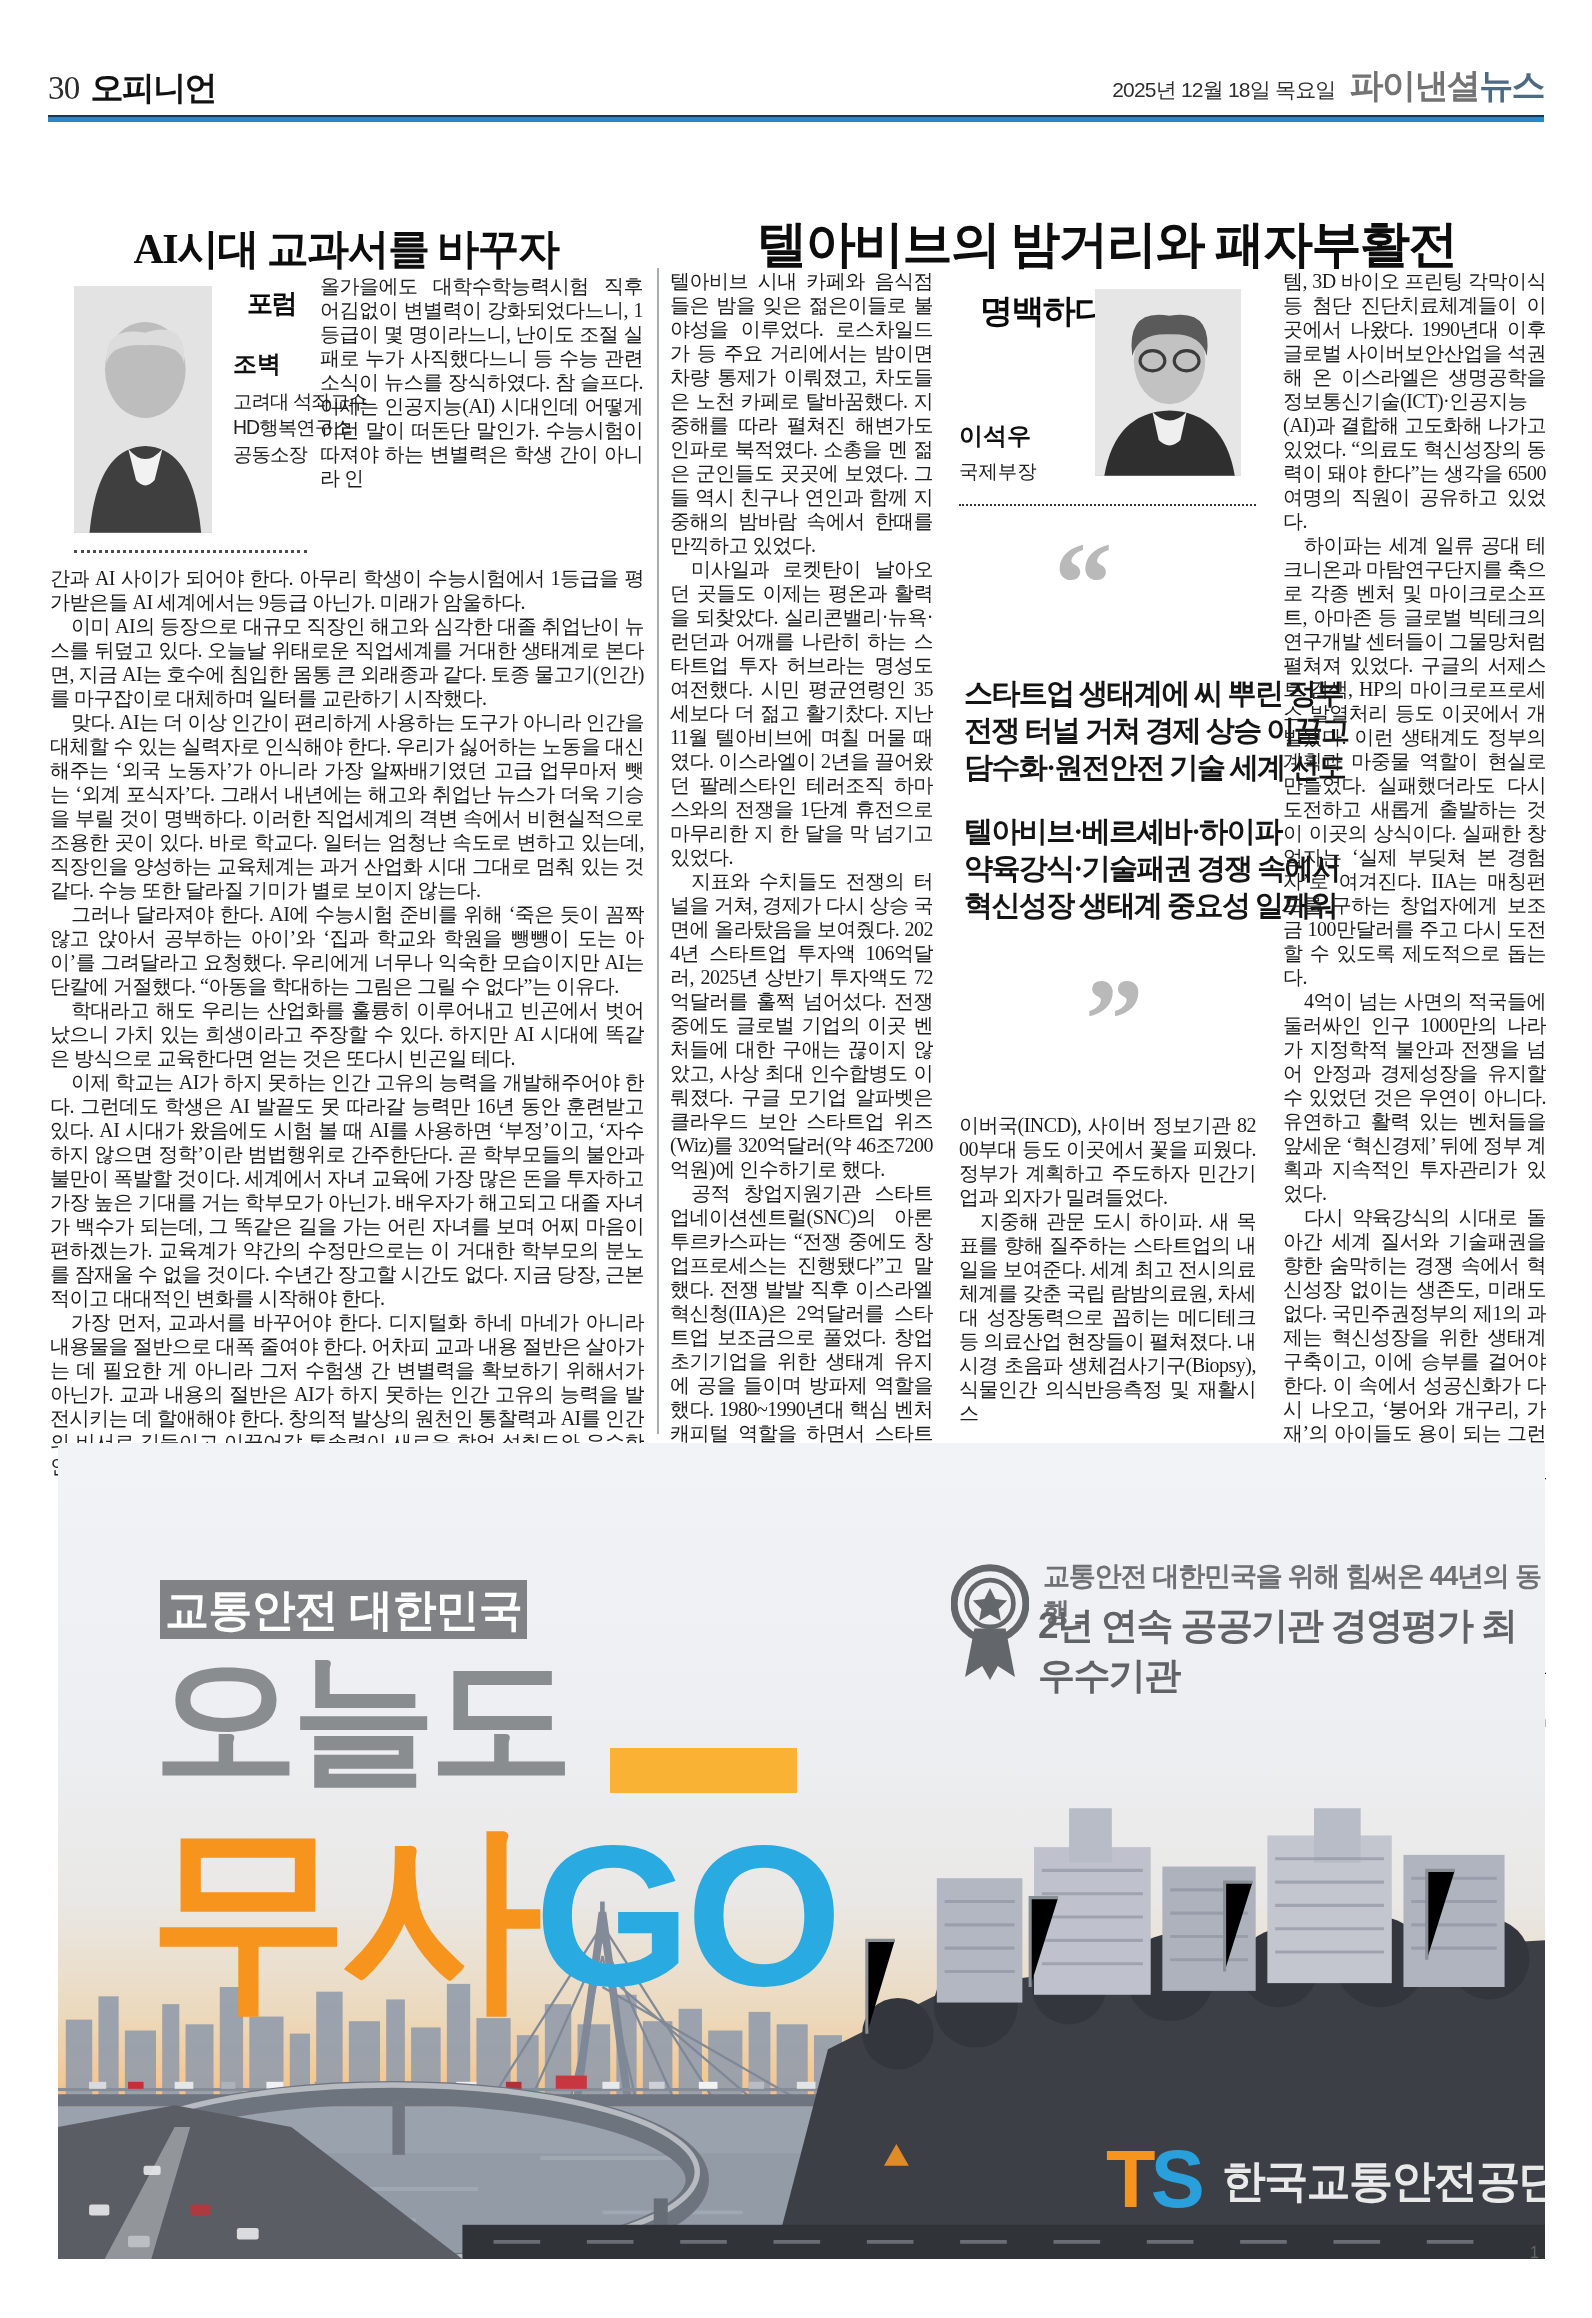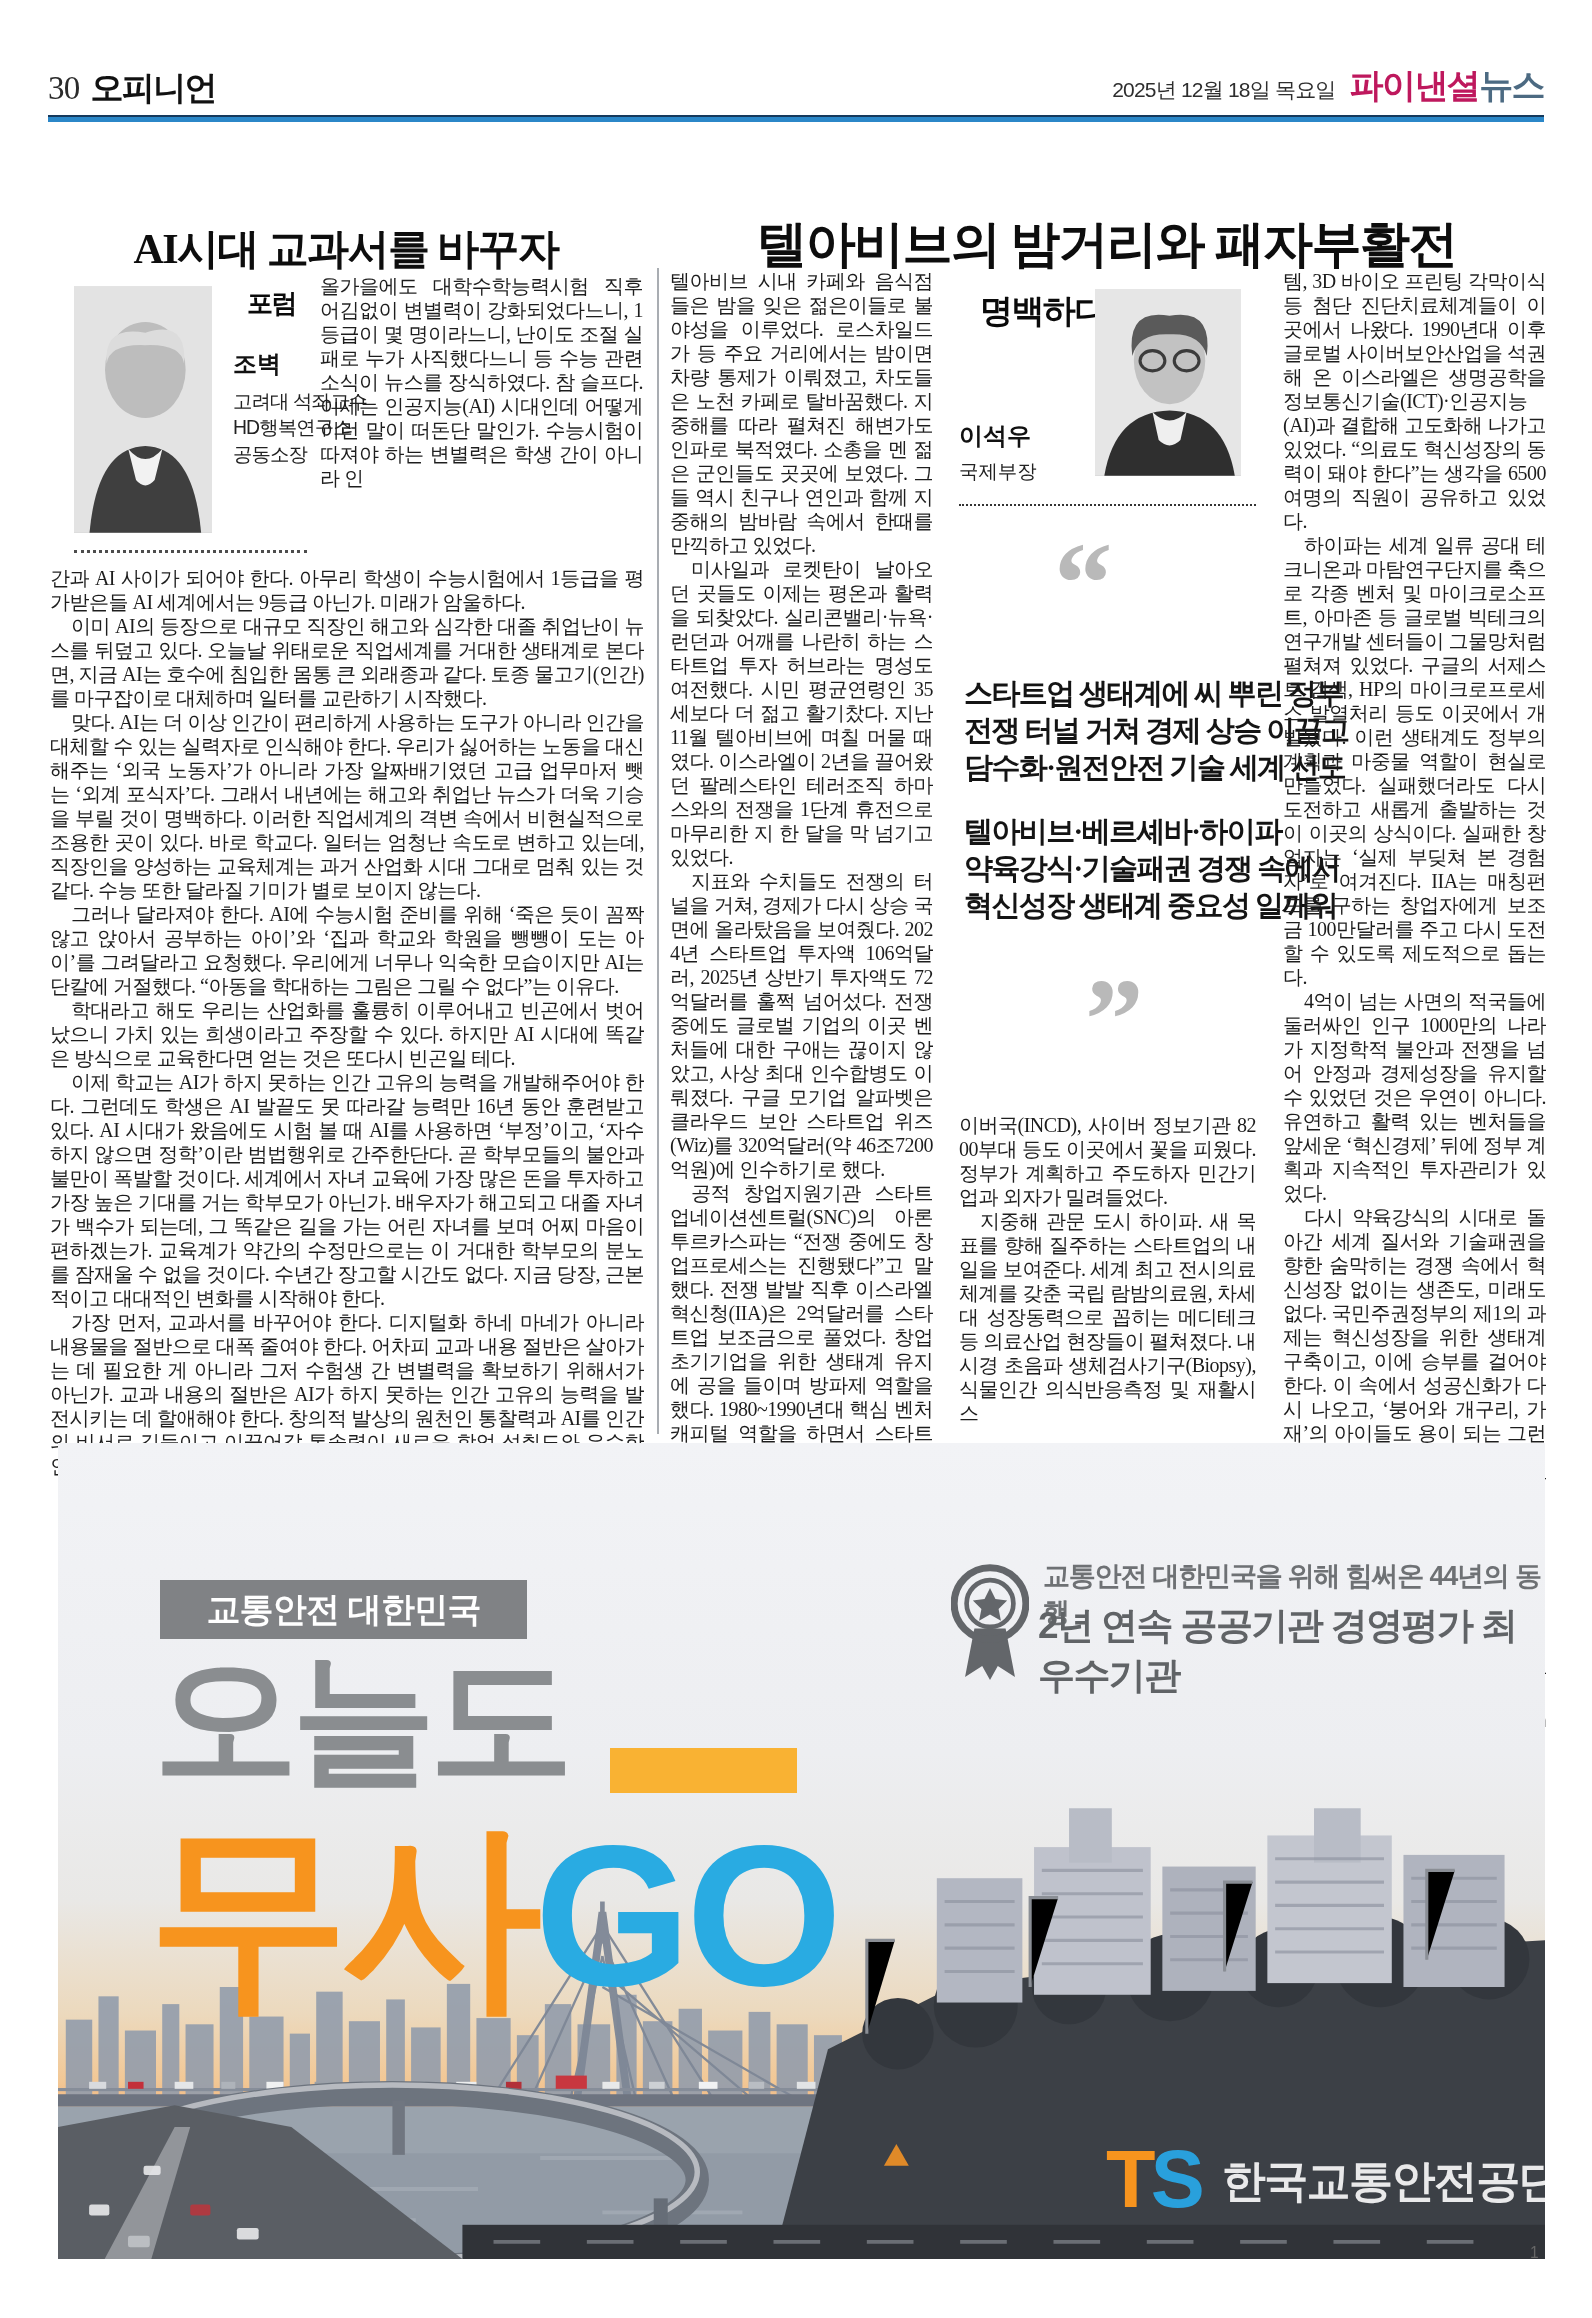--- a/index.html
+++ b/index.html
@@ -6,21 +6,21 @@
   .page{position:relative;width:1592px;height:2319px;background:#ffffff;overflow:hidden;
         font-family:"Liberation Serif","DejaVu Serif",serif;color:#1c1c1c;}
   
   .hdr{position:absolute;left:48px;top:72px;width:1496px;height:39px;}
   .hdr-left{position:absolute;left:0;bottom:0;font-family:Liberation Serif, serif;}
   .pgnum{font-size:33px;font-weight:400;color:#2b2b2b;letter-spacing:-0.8px;}
   .section{font-size:33px;font-weight:700;color:#111;margin-left:11px;letter-spacing:-1.6px;}
   .hdr-right{position:absolute;right:0;bottom:1.6px;font-family:"Liberation Sans","DejaVu Sans",sans-serif;}
   .pdate{font-size:21px;color:#2e2e2e;letter-spacing:-0.8px;vertical-align:baseline;}
   .masthead{margin-left:14px;font-size:34px;font-weight:700;letter-spacing:-1.6px;}
-  .mast-1{color:#be185d;margin-top:44px;}
+  .mast-1{color:#737373;margin-top:44px;}
   .mast-2{color:#4c6a82;}
   .blue-rule{position:absolute;left:48px;top:115px;width:1496px;height:5.4px;background:#2b87c8;border-top:2.3px solid #15395c;}
   
   .vdivider{position:absolute;left:657px;top:268px;width:1.6px;height:1166px;background:#a9adb2;}
   .headline{position:absolute;text-align:center;font-weight:700;color:#0d0d0d;letter-spacing:-1.6px;}
   .hl-left{left:48px;top:193px;width:596px;font-size:42px;}
   .hl-right{left:670px;top:177px;width:874px;font-size:50px;}
   .bodytext{font-size:20px;line-height:24px;text-align:justify;word-break:break-all;color:#1d1d1d;letter-spacing:-0.5px;}
   .bodytext p{margin:0;text-indent:21px;}
   .bodytext p.noindent{text-indent:0;}
@@ -60,21 +60,21 @@
   
   .ad{position:absolute;left:58px;top:1443px;width:1487px;height:816px;overflow:hidden;
       background:linear-gradient(180deg,#f2f3f6 0%,#edeef1 38%,#e9e8e6 56%,#ecd9bd 70%,#f2c896 78%,#eeb07c 83%,#e5a470 86%,#d9dade 92%);
       font-family:"Liberation Sans","DejaVu Sans",sans-serif;}
   .ad svg.scene{position:absolute;left:0;top:0;width:100%;height:100%;}
   .ad-badge{position:absolute;left:893px;top:115px;width:591px;color:#636669;}
   .badge-icon{position:absolute;left:0;top:4.7px;width:78px;height:117px;}
   .badge-l1{position:absolute;left:92px;top:0;font-size:27px;font-weight:700;color:#6e7174;letter-spacing:-1.2px;}
   .badge-l2{position:absolute;left:87px;top:43px;font-size:37px;font-weight:700;color:#606366;letter-spacing:-1.6px;}
   .ad-graybox{position:absolute;left:102px;top:137px;width:367px;height:59px;background:#808285;
-              color:#fff;font-size:34px;font-weight:700;text-align:center;line-height:59px;letter-spacing:-0.8px;}
+              color:#fff;font-size:44px;font-weight:700;text-align:center;line-height:59px;letter-spacing:-0.8px;}
   .ad-today{position:absolute;left:96px;top:204px;font-size:144px;font-weight:700;color:#8a8d90;letter-spacing:-6.2px;line-height:144px;}
   .ad-dash{position:absolute;left:552px;top:305px;width:187px;height:45px;background:#f9b233;}
   .ad-big{position:absolute;left:90px;top:372px;font-size:201px;font-weight:700;line-height:201px;letter-spacing:-7.8px;white-space:nowrap;}
   .musa{color:#f7941e;}
   .go{color:#29abe2;letter-spacing:-4.7px;}
   .ts-lockup{position:absolute;left:1048px;top:690px;white-space:nowrap;}
   .ts-t{font-size:81px;font-weight:700;color:#f7941e;letter-spacing:-4.7px;}
   .ts-s{font-size:81px;font-weight:700;color:#29a0dc;letter-spacing:0;}
   .ts-org{font-size:44px;font-weight:700;color:#e9e9ea;letter-spacing:-1.6px;margin-left:17px;vertical-align:11px;}
   .page-mark{position:absolute;left:1530px;top:2244px;font-size:15.6px;color:#666;font-family:"Liberation Sans","DejaVu Sans",sans-serif;}

